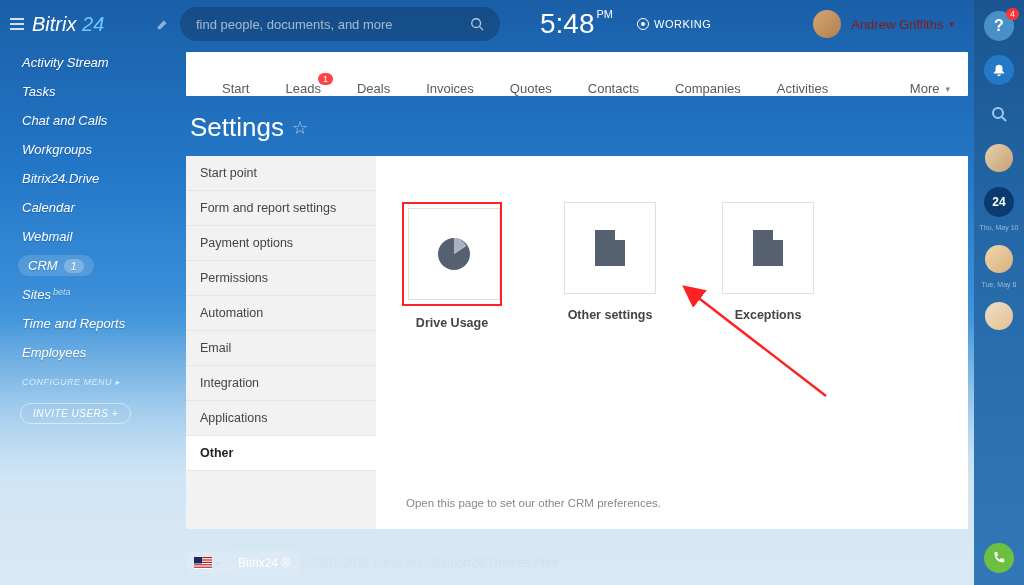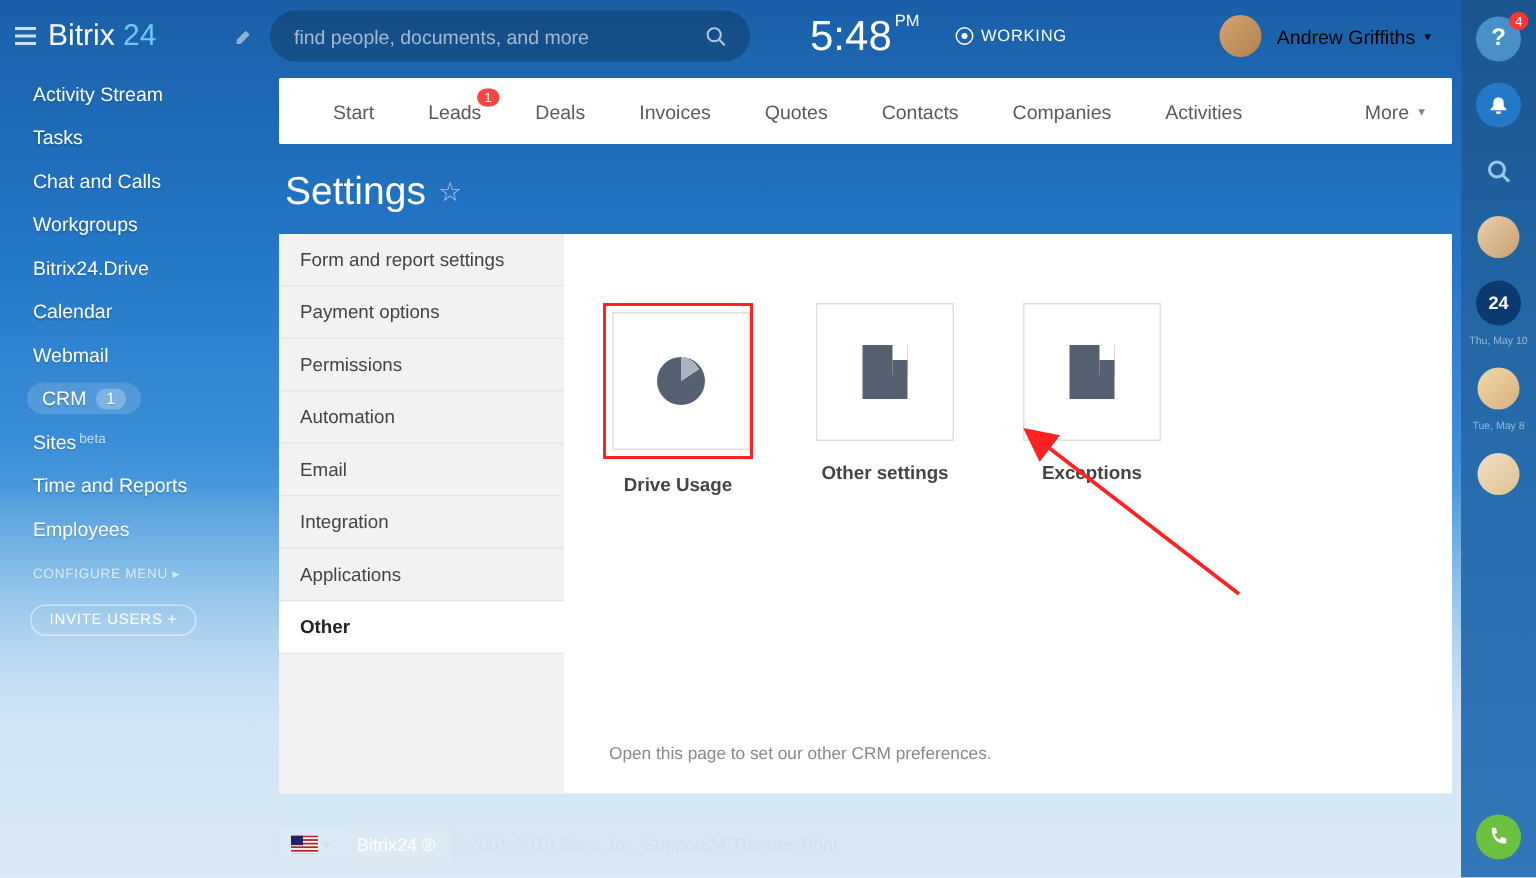--- a/index.html
+++ b/index.html
@@ -1,20 +1,20 @@
 <!DOCTYPE html>
 <html><head>
 <meta charset="utf-8">
 <style>
 * { margin: 0; padding: 0; box-sizing: border-box; font-family: -apple-system, BlinkMacSystemFont, "Segoe UI", Helvetica, Arial, sans-serif; }
 body { width: 1024px; height: 585px; overflow: hidden; background: linear-gradient(to bottom, #1a5fa8 0%, #2478c8 30%, #3a8ed8 50%, #5fa8e0 65%, #9cc8e8 80%, #c8e0f0 100%); position: relative; }
 .bg-clouds { position: absolute; bottom: 0; left: 0; right: 50px; height: 45%; background: linear-gradient(to top, #d8e8f4 0%, rgba(220,235,248,0.8) 40%, transparent 100%); }
 
 
-.sidebar { position: absolute; left: 0; top: 0; width: 180px; height: 100%; padding: 0; color: #fff; font-size: 13px; z-index: 10; }
+.sidebar { position: absolute; left: 0; top: 0; width: 180px; height: 100%; padding: 0; color: #fff; font-size: 13px; z-index: 10; font-style: italic; }
 .logo-row { display: flex; align-items: center; height: 48px; padding: 0 10px; }
 .hamburger { width: 14px; height: 12px; margin-right: 8px; opacity: 0.8; display: flex; flex-direction: column; justify-content: space-between; cursor: pointer; }
 .hamburger span { height: 2px; background: #fff; }
 .logo { font-size: 20px; font-weight: 300; }
 .logo b { font-weight: 400; color: #6ec7ff; }
 .edit-icon { margin-left: auto; opacity: 0.5; width: 14px; height: 14px; }
 .nav-item { padding: 7px 22px; cursor: pointer; font-size: 13px; text-shadow: 0 1px 1px rgba(0,0,0,0.2); }
 .nav-item.active { background: rgba(255,255,255,0.15); border-radius: 14px; display: inline-flex; align-items: center; margin-left: 18px; padding: 3px 10px; }
 .nav-badge { background: rgba(255,255,255,0.25); border-radius: 9px; font-size: 11px; padding: 1px 7px; margin-left: 6px; }
 .beta { font-size: 9px; vertical-align: top; opacity: 0.7; margin-left: 2px; }
@@ -23,41 +23,41 @@
 
 
 .header { position: absolute; left: 180px; right: 50px; top: 0; height: 48px; display: flex; align-items: center; z-index: 10; }
 .search-box { background: rgba(0,0,0,0.2); height: 34px; width: 320px; border-radius: 17px; display: flex; align-items: center; padding: 0 16px; color: rgba(255,255,255,0.6); font-size: 13px; gap: 11px; }
 .search-icon { margin-left: auto; width: 14px; height: 14px; }
 .clock { margin-left: 40px; color: #fff; font-size: 28px; font-weight: 300; }
 .clock-ampm { font-size: 11px; vertical-align: top; margin-left: 2px; }
 .working { color: #fff; font-size: 11px; margin-left: 24px; display: flex; align-items: center; letter-spacing: 0.5px; }
 .working-dot { width: 12px; height: 12px; border: 1.5px solid #fff; border-radius: 50%; margin-right: 5px; display: flex; align-items: center; justify-content: center; }
 .working-dot::after { content:''; width:4px; height:4px; background:#fff; border-radius:50%; }
-.user-area { margin-left: auto; margin-right: 20px; display: flex; align-items: center; color: #000000; font-size: 13px; cursor: pointer; }
+.user-area { margin-left: auto; margin-right: 20px; display: flex; align-items: center; color: #7f1d1d; font-size: 13px; cursor: pointer; }
 .avatar { width: 28px; height: 28px; border-radius: 50%; background: linear-gradient(135deg,#d4a570,#b08050); margin-right: 10px; }
 .chev { margin-left: 6px; font-size: 9px; }
 
 
-.tabs-bar { position: absolute; left: 186px; right: 56px; top: 52px; height: 44px; background: #fff; display: flex; align-items: center; padding: 0 18px; font-size: 13px; color: #5a5a5a; z-index: 10; border-radius: 1px; }
+.tabs-bar { position: absolute; left: 186px; right: 56px; top: 52px; height: 44px; background: #fff; display: flex; align-items: flex-end; padding: 0 18px; font-size: 13px; color: #5a5a5a; z-index: 10; border-radius: 1px; }
 .tab { padding: 0 18px; cursor: pointer; position: relative; }
 .tab-badge { position: absolute; top: -8px; right: 6px; background: #f44; color: #fff; border-radius: 8px; font-size: 9px; padding: 1px 5px; }
 .more-tab { margin-left: auto; cursor: pointer; display:flex; align-items:center; }
 
 
 .page-title { position: absolute; left: 190px; top: 112px; color: #fff; font-size: 26px; font-weight: 300; z-index: 10; display:flex; align-items:center; }
 .star { margin-left: 8px; opacity: 0.6; font-size: 18px; }
 
 
 .main-panel { position: absolute; left: 186px; right: 56px; top: 156px; bottom: 56px; background: #fff; z-index: 10; display: flex; }
 .settings-menu { width: 190px; background: #f2f2f2; }
 .settings-item { padding: 10px 14px; font-size: 12.5px; color: #444; cursor: pointer; border-bottom: 1px solid #e6e6e6; }
 .settings-item.active { background: #fff; font-weight: 600; color: #222; }
 .cards-area { flex: 1; padding: 46px 20px 20px 20px; position: relative; }
-.cards-row { display: flex; gap: 26px; }
+.cards-row { display: flex; gap: 46px; }
 .card { width: 112px; text-align: center; cursor: pointer; }
 .card-box { width: 92px; height: 92px; border: 1px solid #e0e0e0; margin: 0 auto 14px auto; display:flex; align-items:center; justify-content:center; }
 .card.highlighted .card-box-wrap { border: 2px solid #f22; padding:4px; margin:0 auto 10px auto; width:100px; }
 .card.highlighted .card-box { margin: 0 auto; }
 .card-label { font-size: 12.5px; color: #444; font-weight: 600; }
 .page-icon { width: 30px; height: 36px; background: #556070; position: relative; }
 .page-icon::after { content:''; position:absolute; top:0; right:0; width:10px; height:10px; background:#fff; border-bottom:10px solid #556070; border-left:0; }
 .pie-icon { width: 36px; height: 36px; }
 .hint-text { position: absolute; bottom: 20px; left: 30px; font-size: 11.5px; color: #888; }
 .arrow-svg { position: absolute; top: 120px; left: 270px; pointer-events:none; }
@@ -151,20 +151,21 @@
     </div>
 </div>
 
 <div class="page-title">
   <span>Settings</span>
   <span class="star">☆</span>
 </div>
 
 <div class="main-panel">
   <div class="settings-menu">
+    <div class="settings-item">Start point</div>
     <div class="settings-item">Form and report settings</div>
     <div class="settings-item">Payment options</div>
     <div class="settings-item">Permissions</div>
     <div class="settings-item">Automation</div>
     <div class="settings-item">Email</div>
     <div class="settings-item">Integration</div>
     <div class="settings-item">Applications</div>
     <div class="settings-item active">Other</div>
   </div>
   <div class="cards-area">

